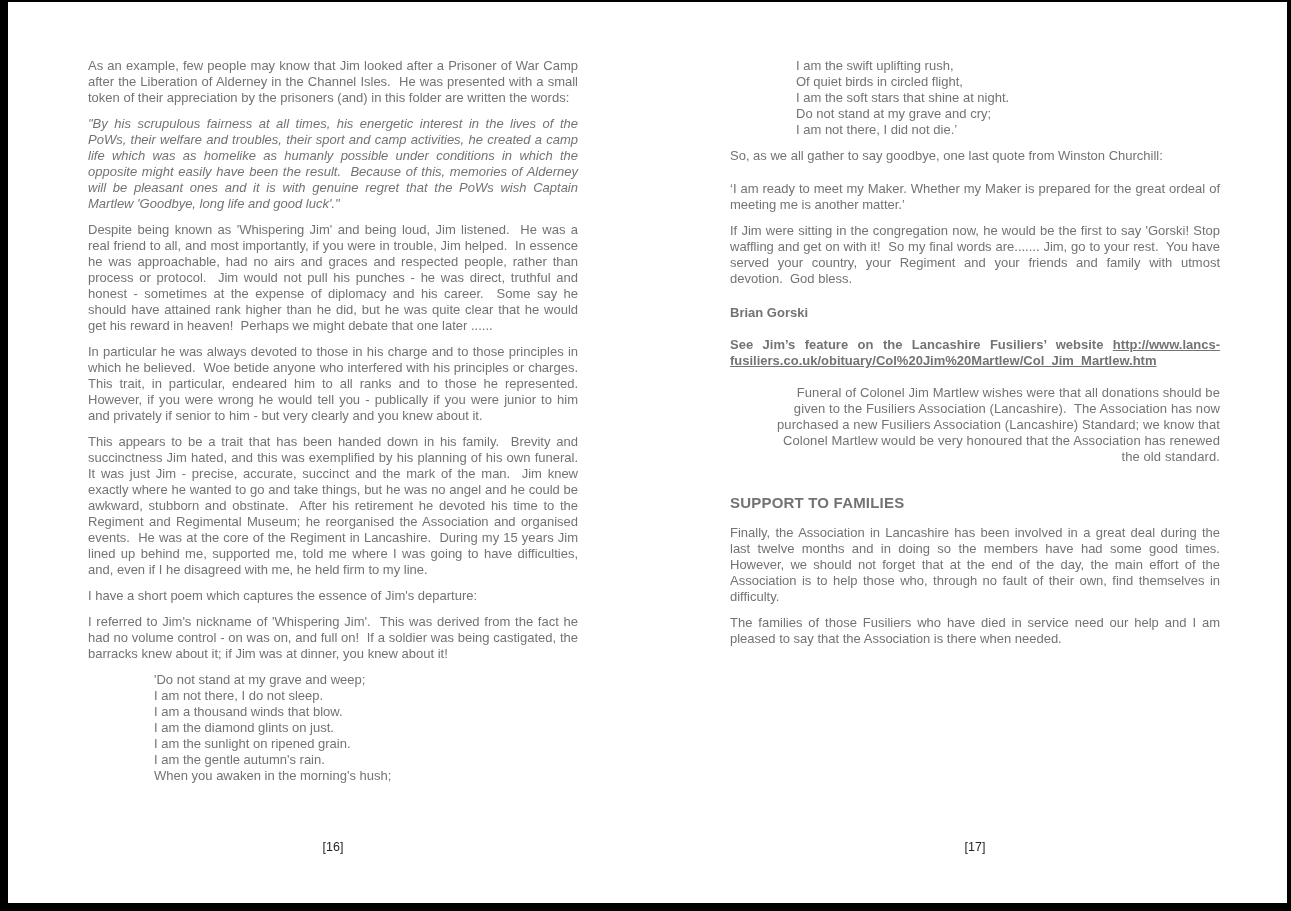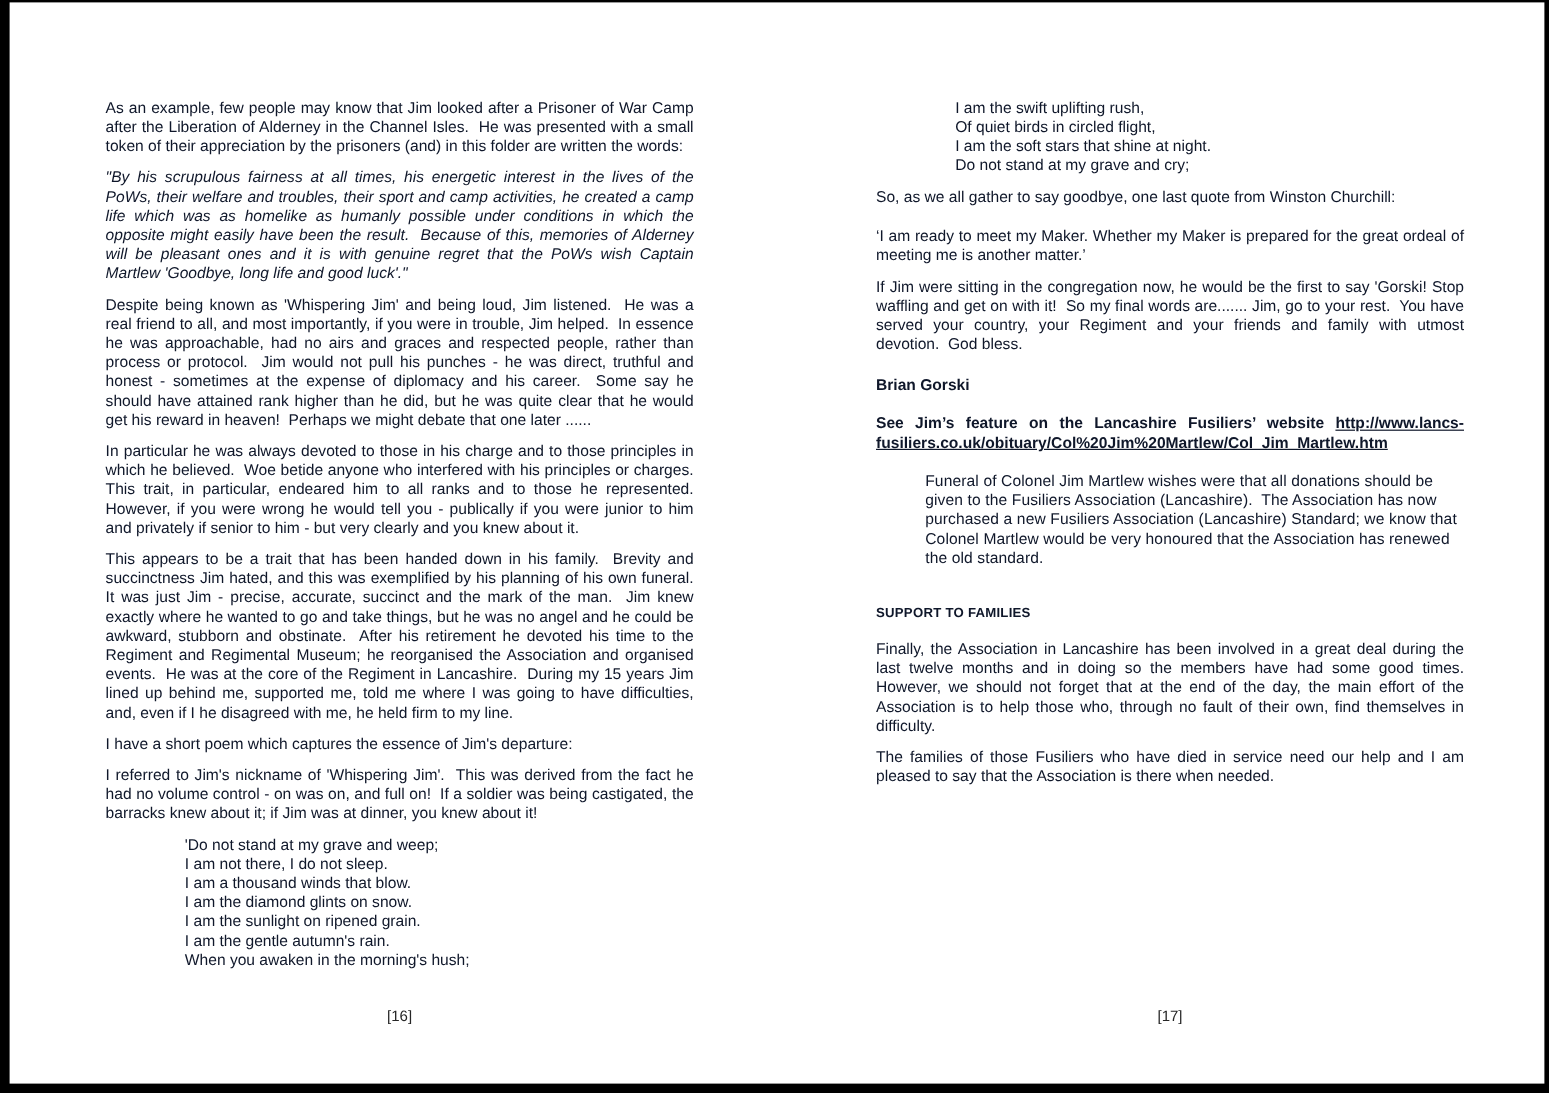--- a/index.html
+++ b/index.html
@@ -10,48 +10,48 @@
     -webkit-font-smoothing:antialiased;
   }
   #screen{
     position:relative;width:1291px;height:911px;background:#000;overflow:hidden;
   }
   .sheet{
     position:absolute;left:8px;top:2px;right:4px;bottom:8px;
     background:#ffffff;
   }
   .page-col{
-    position:absolute;top:80px;width:490px;
-    color:#0f172a;
+    position:absolute;top:56px;width:490px;
+    color:#737373;
     font-size:13px;line-height:16px;
   }
   #left-col{left:80px;}
   #right-col{left:722px;}
   .para{
     text-align:justify;
     white-space:pre-wrap;
     overflow-wrap:break-word;
     margin:0 0 10px 0;
   }
   .para.noj{text-align:left;}
   .quote-italic{font-style:italic;}
   .poem{margin:0 0 10px 66px;}
   .poem .poem-line{white-space:pre;}
   .signature{font-weight:bold;margin:18px 0 10px 0;}
   .website{font-weight:bold;margin:16px 0 10px 0;}
   .website .url{text-decoration:underline;}
   .altfont{
     font-family:"Liberation Sans",sans-serif;
-    text-align:left;
+    text-align:right;
     letter-spacing:.1px;
     margin-left:41px;
   }
   .mt16{margin-top:16px;}
   .section-heading{
-    font-weight:bold;font-size:11px;letter-spacing:.2px;
+    font-weight:bold;font-size:15px;letter-spacing:.2px;
     margin:30px 0 14px 0;
   }
   .page-number{
     position:absolute;top:838px;width:490px;
     text-align:center;font-size:12.5px;color:#262626;
   }
   #page-number-left{left:80px;}
   #page-number-right{left:722px;}
 </style>
 </head>
@@ -65,34 +65,35 @@
       <p class="para quote-italic">"By his scrupulous fairness at all times, his energetic interest in the lives of the PoWs, their welfare and troubles, their sport and camp activities, he created a camp life which was as homelike as humanly possible under conditions in which the opposite might easily have been the result.  Because of this, memories of Alderney will be pleasant ones and it is with genuine regret that the PoWs wish Captain Martlew 'Goodbye, long life and good luck'."</p>
       <p class="para">Despite being known as 'Whispering Jim' and being loud, Jim listened.  He was a real friend to all, and most importantly, if you were in trouble, Jim helped.  In essence he was approachable, had no airs and graces and respected people, rather than process or protocol.  Jim would not pull his punches - he was direct, truthful and honest - sometimes at the expense of diplomacy and his career.  Some say he should have attained rank higher than he did, but he was quite clear that he would get his reward in heaven!  Perhaps we might debate that one later ......</p>
       <p class="para">In particular he was always devoted to those in his charge and to those principles in which he believed.  Woe betide anyone who interfered with his principles or charges.  This trait, in particular, endeared him to all ranks and to those he represented.  However, if you were wrong he would tell you - publically if you were junior to him and privately if senior to him - but very clearly and you knew about it.</p>
       <p class="para">This appears to be a trait that has been handed down in his family.  Brevity and succinctness Jim hated, and this was exemplified by his planning of his own funeral.  It was just Jim - precise, accurate, succinct and the mark of the man.  Jim knew exactly where he wanted to go and take things, but he was no angel and he could be awkward, stubborn and obstinate.  After his retirement he devoted his time to the Regiment and Regimental Museum; he reorganised the Association and organised events.  He was at the core of the Regiment in Lancashire.  During my 15 years Jim lined up behind me, supported me, told me where I was going to have difficulties, and, even if I he disagreed with me, he held firm to my line.</p>
       <p class="para noj">I have a short poem which captures the essence of Jim's departure:</p>
       <p class="para">I referred to Jim's nickname of 'Whispering Jim'.  This was derived from the fact he had no volume control - on was on, and full on!  If a soldier was being castigated, the barracks knew about it; if Jim was at dinner, you knew about it!</p>
       <div class="poem">
         <div class="poem-line">'Do not stand at my grave and weep;</div>
         <div class="poem-line">I am not there, I do not sleep.</div>
         <div class="poem-line">I am a thousand winds that blow.</div>
-        <div class="poem-line">I am the diamond glints on snow.</div>
+        <div class="poem-line">I am the diamond glints on just.</div>
         <div class="poem-line">I am the sunlight on ripened grain.</div>
         <div class="poem-line">I am the gentle autumn's rain.</div>
         <div class="poem-line">When you awaken in the morning's hush;</div>
       </div>
     </div>
     <div class="page-number" id="page-number-left">[16]</div>
 
     <div class="page-col" id="right-col">
       <div class="poem">
         <div class="poem-line">I am the swift uplifting rush,</div>
         <div class="poem-line">Of quiet birds in circled flight,</div>
         <div class="poem-line">I am the soft stars that shine at night.</div>
         <div class="poem-line">Do not stand at my grave and cry;</div>
+        <div class="poem-line">I am not there, I did not die.’</div>
       </div>
       <p class="para noj" style="margin-bottom:17px;">So, as we all gather to say goodbye, one last quote from Winston Churchill:</p>
       <p class="para">‘I am ready to meet my Maker. Whether my Maker is prepared for the great ordeal of meeting me is another matter.’</p>
       <p class="para">If Jim were sitting in the congregation now, he would be the first to say 'Gorski! Stop waffling and get on with it!  So my final words are....... Jim, go to your rest.  You have served your country, your Regiment and your friends and family with utmost devotion.  God bless.</p>
       <p class="signature">Brian Gorski</p>
       <p class="para website"><span>See Jim’s feature on the Lancashire Fusiliers’ website </span><span class="url">http://www.lancs-fusiliers.co.uk/obituary/Col%20Jim%20Martlew/Col_Jim_Martlew.htm</span></p>
       <p class="para altfont mt16">Funeral of Colonel Jim Martlew wishes were that all donations should be given to the Fusiliers Association (Lancashire).  The Association has now purchased a new Fusiliers Association (Lancashire) Standard; we know that Colonel Martlew would be very honoured that the Association has renewed the old standard.</p>
       <h2 class="section-heading">SUPPORT TO FAMILIES</h2>
       <p class="para">Finally, the Association in Lancashire has been involved in a great deal during the last twelve months and in doing so the members have had some good times.  However, we should not forget that at the end of the day, the main effort of the Association is to help those who, through no fault of their own, find themselves in difficulty.</p>
       <p class="para">The families of those Fusiliers who have died in service need our help and I am pleased to say that the Association is there when needed.</p>

